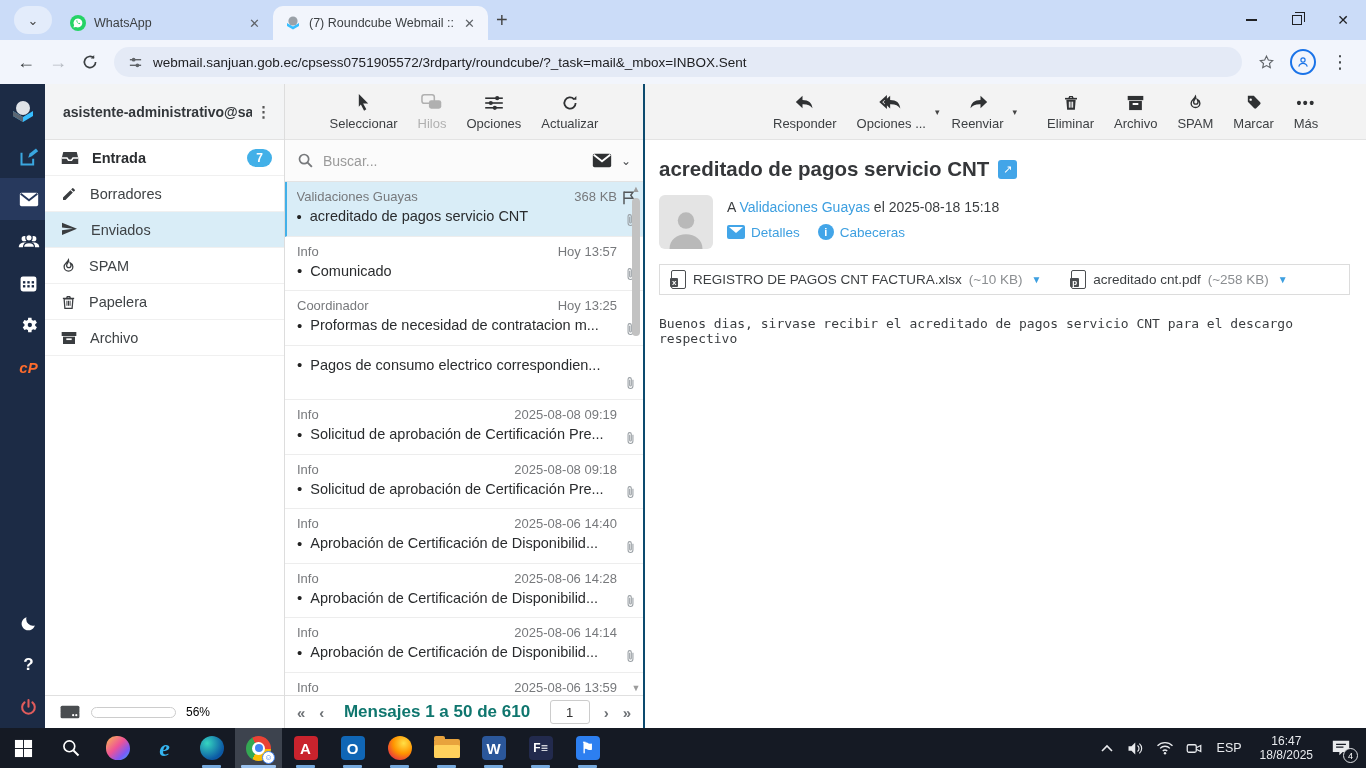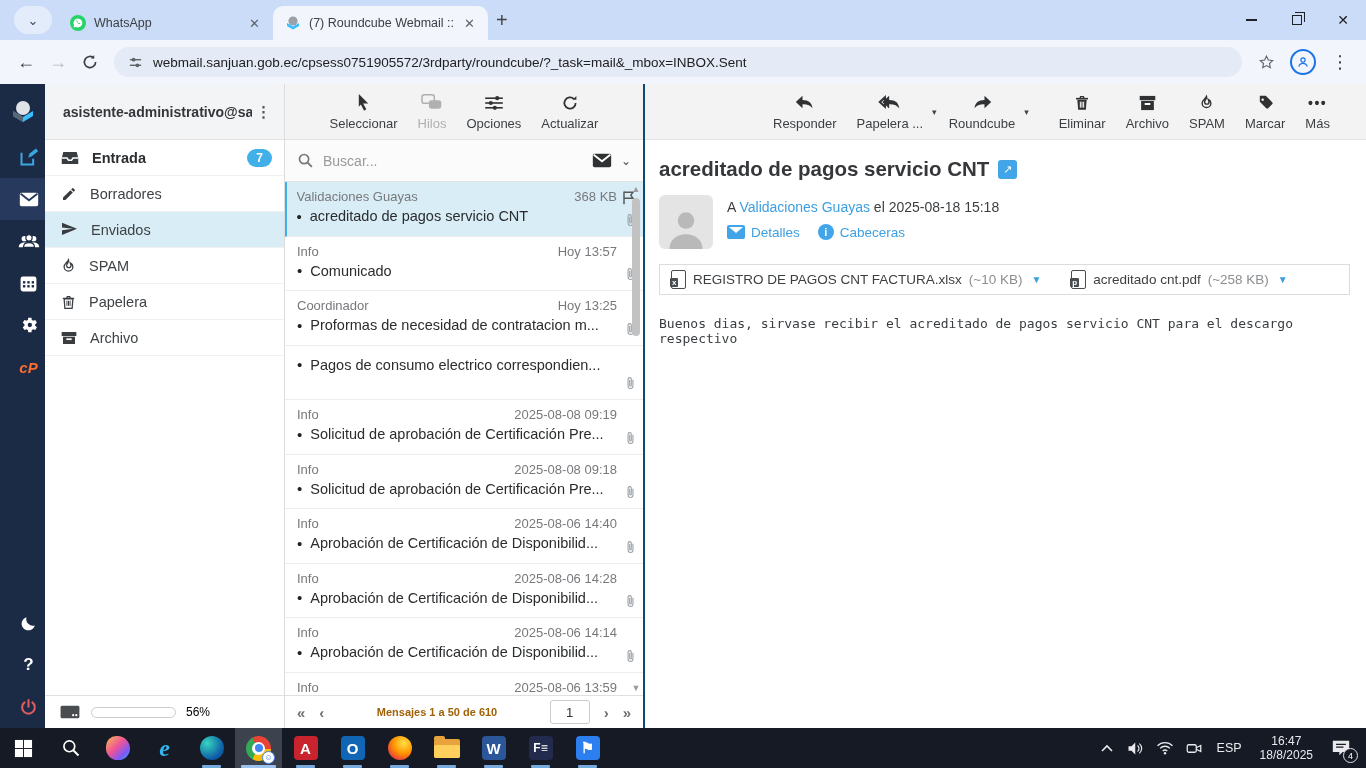--- a/index.html
+++ b/index.html
@@ -81,21 +81,21 @@
   .m-subject { flex:1; font-size:14.5px; color:#2a2c2e; white-space:nowrap; overflow:hidden; text-overflow:clip; }
   .m-clip { position:absolute; right:6px; bottom:8px; color:#9aa0a5; }
   .m-flag { position:absolute; right:7px; top:8px; color:#55585b; }
 
   .list-scrollbar { position:absolute; right:1px; top:2px; bottom:2px; width:12px; display:flex; flex-direction:column; align-items:center; }
   .sb-arrow { color:#9c9c9c; font-size:9px; line-height:10px; }
   .sb-thumb { width:8px; height:138px; background:#c2c2c2; border-radius:4px; margin-top:4px; }
 
   .pagerow { height:33px; border-top:1px solid #e0e0e0; display:flex; align-items:center; padding:0 12px; gap:14px; flex:none; }
   .pg-arrow { color:#6f7377; font-size:15px; font-weight:bold; }
-  .pg-summary { flex:1; text-align:center; font-size:11px; font-weight:bold; color:#a16207; }
+  .pg-summary { flex:1; text-align:center; font-size:17px; font-weight:bold; color:#0f766e; }
   .pg-input { width:40px; height:24px; border:1px solid #ccc; border-radius:3px; text-align:center; font-size:13px; color:#333; font-family:"Liberation Sans",sans-serif; }
 
   
   .reading { flex:1; display:flex; flex-direction:column; background:#fff; }
   .reading .toolbar { justify-content:flex-start; padding-left:120px; }
   .rcontent { flex:1; padding:0 16px 0 14px; overflow:hidden; }
   .subj-row { display:flex; align-items:center; gap:9px; margin-top:17px; }
   .subj { font-size:20.5px; font-weight:bold; color:#35373a; }
   .extlink { width:19px; height:19px; border-radius:3px; background:#42a5e8; color:#fff; font-size:11px; display:flex; align-items:center; justify-content:center; }
   .sender-block { display:flex; gap:14px; margin-top:14px; align-items:flex-start; }
@@ -604,32 +604,32 @@
           <span class="tlbl">Responder</span>
         </div>
         <div class="tbtn-wrap">
           <div class="tbtn">
             <span class="ticon">
                 <svg width="24" height="17" viewBox="0 0 28 20">
                   <path d="M8 8V4L2 9.5 8 15v-4" fill="none" stroke="#2f3133" stroke-width="2.4"></path>
                   <path d="M13 7V2L5 9.5 13 17v-5c6-.2 9.5 1.5 12 5-1-7-4.5-9.7-12-10z" fill="#2f3133"></path>
                 </svg>
               </span>
-            <span class="tlbl">Papelera ...</span>
+            <span class="tlbl">Opciones ...</span>
           </div>
           <span class="dd-caret">▾</span>
         </div>
         <div class="tbtn-wrap">
           <div class="tbtn">
             <span class="ticon">
                 <svg width="20" height="17" viewBox="0 0 24 20">
                   <path d="M15 7V2l8 7.5L15 17v-5C9 11.8 5.5 13.5 3 17c1-7 4.5-9.7 12-10z" fill="#2f3133"></path>
                 </svg>
               </span>
-            <span class="tlbl">Roundcube</span>
+            <span class="tlbl">Reenviar</span>
           </div>
           <span class="dd-caret">▾</span>
         </div>
         <div class="tbtn" style="margin-left:18px;">
           <span class="ticon">
               <svg width="16" height="18" viewBox="0 0 24 24">
                 <path d="M5 7h14l-1.2 15H6.2z" fill="#2f3133"></path>
                 <path d="M3 5.5h18" stroke="#2f3133" stroke-width="2.4"></path>
                 <path d="M9 5l1-2.5h4L15 5" fill="none" stroke="#2f3133" stroke-width="2"></path>
                 <path d="M9.5 10v9M12 10v9M14.5 10v9" stroke="#fff" stroke-width="1.5"></path>

